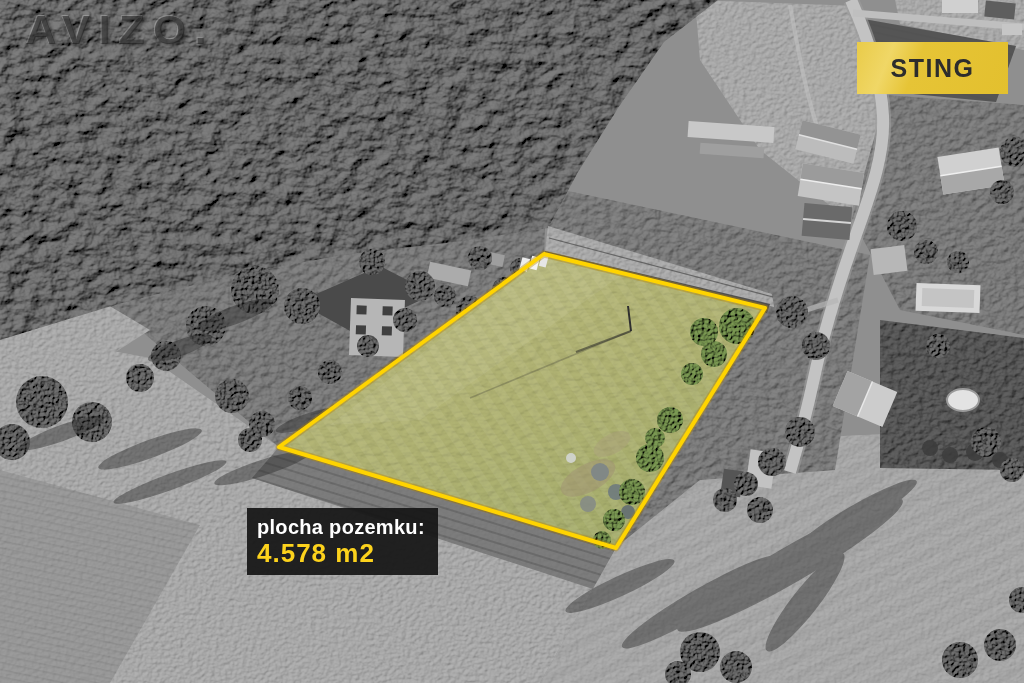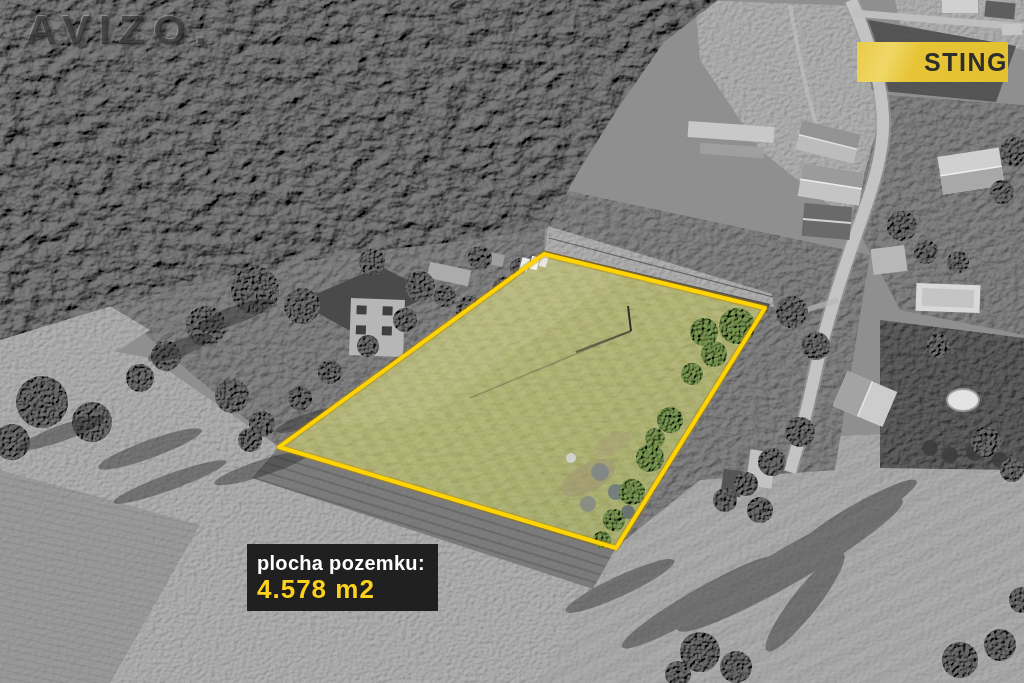--- a/index.html
+++ b/index.html
@@ -12,28 +12,28 @@
   .watermark {
     position:absolute; left:26px; top:10px;
     font-size:40px; font-weight:800; letter-spacing:8px; line-height:1;
     color:rgba(32,32,32,0.58);
     text-shadow:-1px -1px 0 rgba(205,205,205,0.32), 2px 2px 3px rgba(0,0,0,0.35);
     transform:scaleX(1.06); transform-origin:left top;
     user-select:none;
   }
 
   .badge {
-    position:absolute; left:857px; top:42px; width:151px; height:40px;
-    display:flex; align-items:center; justify-content:flex-end;
+    position:absolute; left:857px; top:42px; width:151px; height:52px;
+    display:flex; align-items:center; justify-content:center;
     background:linear-gradient(112deg, #e9cb49 0%, #f0d766 22%, #e6c436 40%, #e3c02e 100%);
     color:#2d2d2d; font-weight:700; font-size:25px; letter-spacing:1.5px;
   }
 
   .area-label {
-    position:absolute; left:247px; top:544px; width:191px; height:67px;
+    position:absolute; left:247px; top:508px; width:191px; height:67px;
     box-sizing:border-box; padding:8px 10px 6px 10px;
     background:rgba(22,22,22,0.93);
   }
   .area-label .title {
     color:#ffffff; font-weight:700; font-size:20px; line-height:1.15; letter-spacing:0.3px;
     white-space:nowrap;
   }
   .area-label .value {
     color:#fcd21c; font-weight:700; font-size:26px; line-height:1.15; letter-spacing:1px;
     text-align:left; white-space:nowrap;

